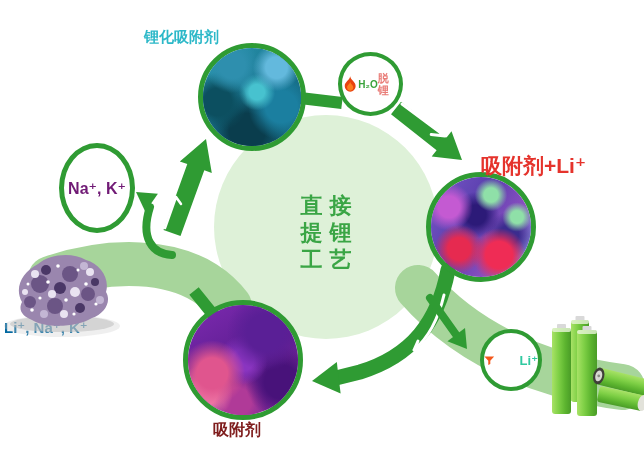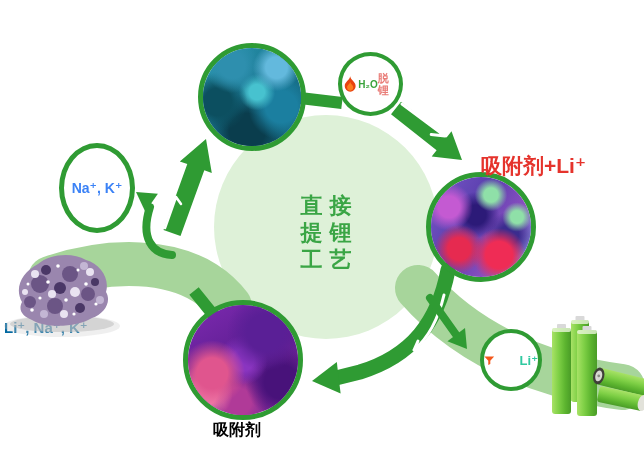--- a/index.html
+++ b/index.html
@@ -33,34 +33,34 @@
     radial-gradient(circle at 70% 25%, #5a1f96 0 16%, rgba(0,0,0,0) 34%),
     radial-gradient(circle at 50% 50%, #8a35c0 0 14%, rgba(0,0,0,0) 32%),
     radial-gradient(circle at 85% 70%, #48127a 0 14%, rgba(0,0,0,0) 30%),
     radial-gradient(circle at 45% 88%, #b03a98 0 12%, rgba(0,0,0,0) 26%),
     linear-gradient(150deg,#7d2bb0 0%,#5e1d92 50%,#8e2f9a 100%);}
   
   .node-circle{position:absolute;background:#fff;border-radius:50%;box-sizing:border-box;
                display:flex;flex-direction:row;align-items:center;justify-content:center;}
   .b4{border:4px solid #2f9b33;} .b5{border:5px solid #2f9b33;}
   .nak{left:59px;top:143px;width:76px;height:90px;}
-  .nak span{color:#3b82f6;font-weight:bold;font-size:14px;}
+  .nak span{color:#701a75;font-weight:bold;font-size:16px;}
   .h2o{left:338px;top:52px;width:65px;height:64px;}
   .h2o .formula{color:#3aa33c;font-weight:bold;font-size:10px;line-height:11px;}
   .h2o .delith{color:#e97b76;font-weight:bold;font-size:11px;line-height:12px;}
   .lith{left:139px;top:229px;width:72px;height:72px;}
   .lith .lbl{color:#28b4c8;font-weight:bold;font-size:12px;line-height:13px;}
   .dash-line{width:38px;border-top:2px dashed #aec6d4;margin:1px 0;}
   .fun{left:480px;top:329px;width:62px;height:62px;}
   .fun .lbl{color:#30c9a0;font-weight:bold;font-size:13px;line-height:13px;padding-left:25px;}
   
   .label{position:absolute;font-weight:bold;white-space:nowrap;}
   .lab-top{left:144px;top:28px;font-size:15px;color:#2cb8c8;}
   .lab-right{left:481px;top:152px;font-size:21px;color:#e5332c;}
-  .lab-bottom{left:213px;top:420px;font-size:16px;color:#000000;}
+  .lab-bottom{left:213px;top:420px;font-size:16px;color:#7f1d1d;}
   .lab-feed{left:4px;top:319px;font-size:15px;color:#0369a1;}
   
   .center-text{position:absolute;left:256px;top:192px;width:140px;text-align:center;
                color:#3aa545;font-size:22px;font-weight:bold;line-height:27px;letter-spacing:7px;}
   .center-text div{padding-left:7px;}
 </style>
 </head>
 <body>
 
 <div class="stage">
@@ -122,20 +122,21 @@
   </div>
 
 
   <div class="node-circle b4 fun">
     <svg width="25" height="23" viewBox="0 0 26 24">
       <path d="M1 2 L25 2 L15.5 12.5 L15.5 20.5 L10.5 23 L10.5 12.5 Z" fill="#f4581c"></path>
     </svg>
     <span class="lbl">Li⁺</span>
   </div>
 
+  <div class="label lab-top">锂化吸附剂</div>
   <div class="label lab-right">吸附剂+Li⁺</div>
   <div class="label lab-bottom">吸附剂</div>
   <div class="label lab-feed">Li⁺, Na⁺, K⁺</div>
 
   <svg class="abs" style="left:0;top:244px" width="122" height="96" viewBox="0 0 122 96">
     <ellipse cx="62" cy="82" rx="58" ry="11" fill="#c9c9c9" opacity="0.3"></ellipse>
     <ellipse cx="62" cy="80" rx="52" ry="8" fill="#bdbdbd" opacity="0.55"></ellipse>
     <path d="M22,58 C14,44 22,28 38,20 C50,10 72,8 86,16 C100,20 110,34 106,48 C112,58 104,70 92,74 C76,84 44,84 32,76 C22,72 18,66 22,58 Z" fill="#9a86ae"></path>
     <circle cx="40" cy="40" r="9" fill="#6b5585"></circle>
       <circle cx="70" cy="30" r="8" fill="#6b5585"></circle>

